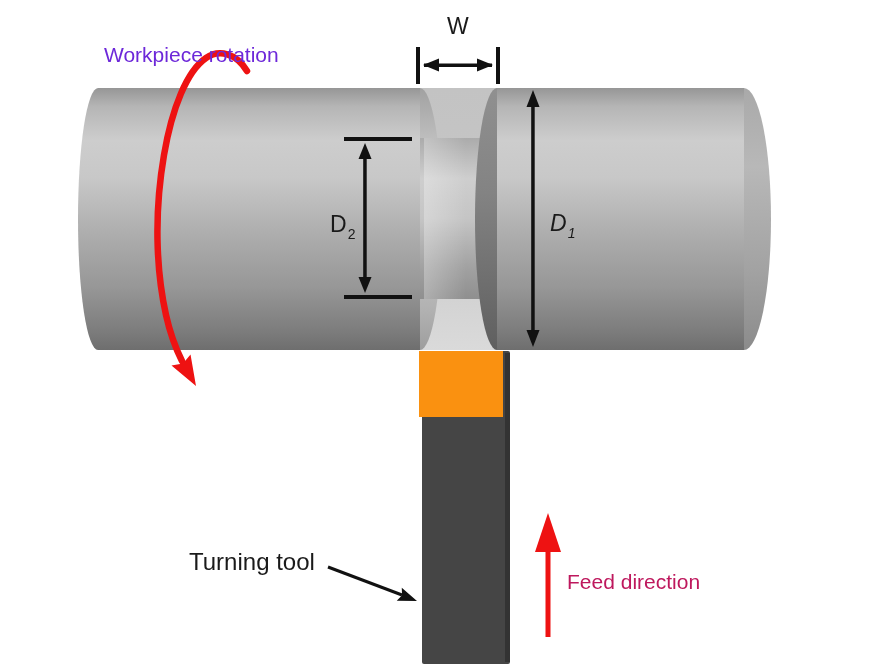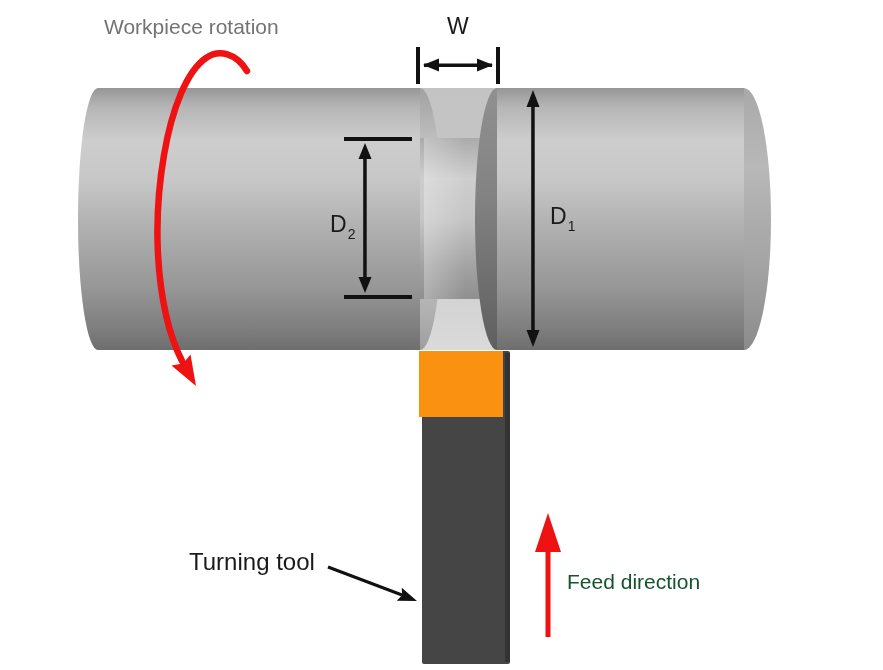--- a/index.html
+++ b/index.html
@@ -12,21 +12,21 @@
   }
   #diagram-svg{position:absolute;left:0;top:0;}
   .label{position:absolute;white-space:nowrap;line-height:1;}
   .label-red{font-size:21px;}
   .label-black{color:#1a1a1a;font-size:24px;}
   .dim-letter{color:#1a1a1a;font-size:23px;}
   .dim-sub{color:#1a1a1a;font-size:14px;position:relative;top:7px;left:1px;}
   #label-workpiece-rotation{left:104px;top:16px;}
   #label-w{left:447px;top:15px;color:#1a1a1a;font-size:23px;}
   #label-d2{left:330px;top:213px;}
-  #label-d1{left:550px;top:205px;}
+  #label-d1{left:550px;top:212px;font-style:italic;}
   #label-turning-tool{left:189px;top:550px;}
   #label-feed-direction{left:567px;top:571px;}
 </style>
 </head>
 <body>
 
 <div id="stage">
 
   <svg id="diagram-svg" width="883" height="670" viewBox="0 0 883 670">
     <defs>
@@ -130,29 +130,29 @@
       <path d="M 247 71 C 236 53 219 49 206 58 C 187 71 172 108 164 155 C 154 213 156 270 166 315 C 170 333 176 349 182 361" fill="none" stroke-width="6.5" stroke-linecap="round" stroke="#ee1212"></path>
       <polygon points="0,0 -30,-11 -26,0 -30,11" transform="translate(196,386) rotate(60)" fill="#ee1212"></polygon>
     </g>
 
     <g>
       <rect x="545.5" y="549" width="5" height="88" fill="#ee1212"></rect>
       <polygon points="0,0 -13,39 13,39" transform="translate(548,513)" fill="#ee1212"></polygon>
     </g>
   </svg>
 
-  <div id="label-workpiece-rotation" class="label label-red" style="color: #737373;">Workpiece rotation</div>
+  <div id="label-workpiece-rotation" class="label label-red" style="color: #6d28d9; margin-top: 28px;">Workpiece rotation</div>
 
   <div id="label-w" class="label">W</div>
 
   <div id="label-d2" class="label">
     <span class="dim-letter">D</span><span class="dim-sub">2</span>
   </div>
 
   <div id="label-d1" class="label">
     <span class="dim-letter">D</span><span class="dim-sub">1</span>
   </div>
 
   <div id="label-turning-tool" class="label label-black">Turning tool</div>
 
-  <div id="label-feed-direction" class="label label-red" style="color: #14532d;">Feed direction</div>
+  <div id="label-feed-direction" class="label label-red" style="color: #be185d;">Feed direction</div>
 
 </div>
 
 </body></html>

